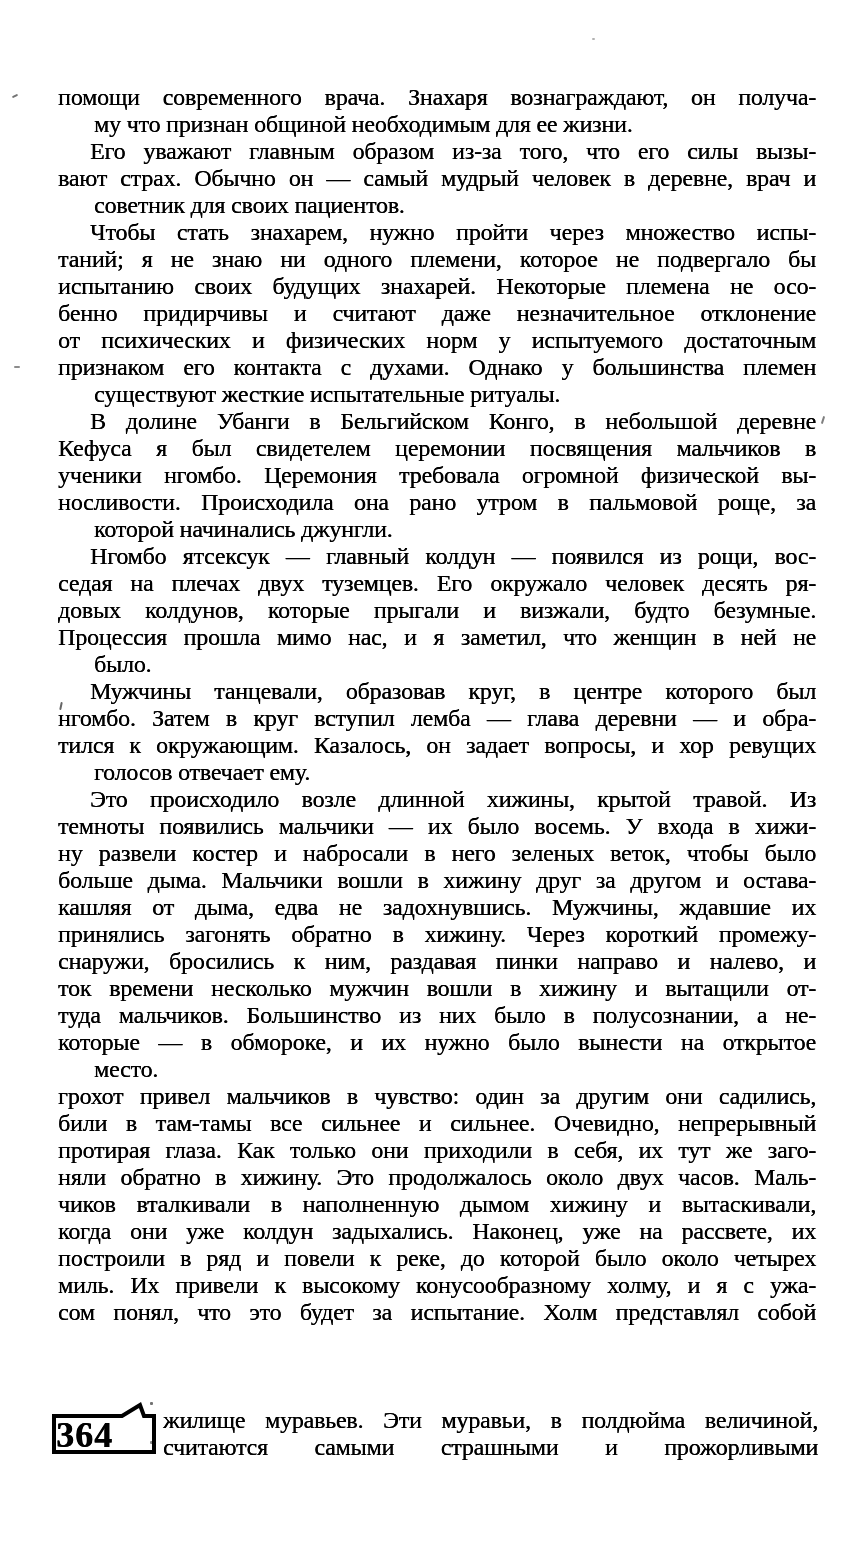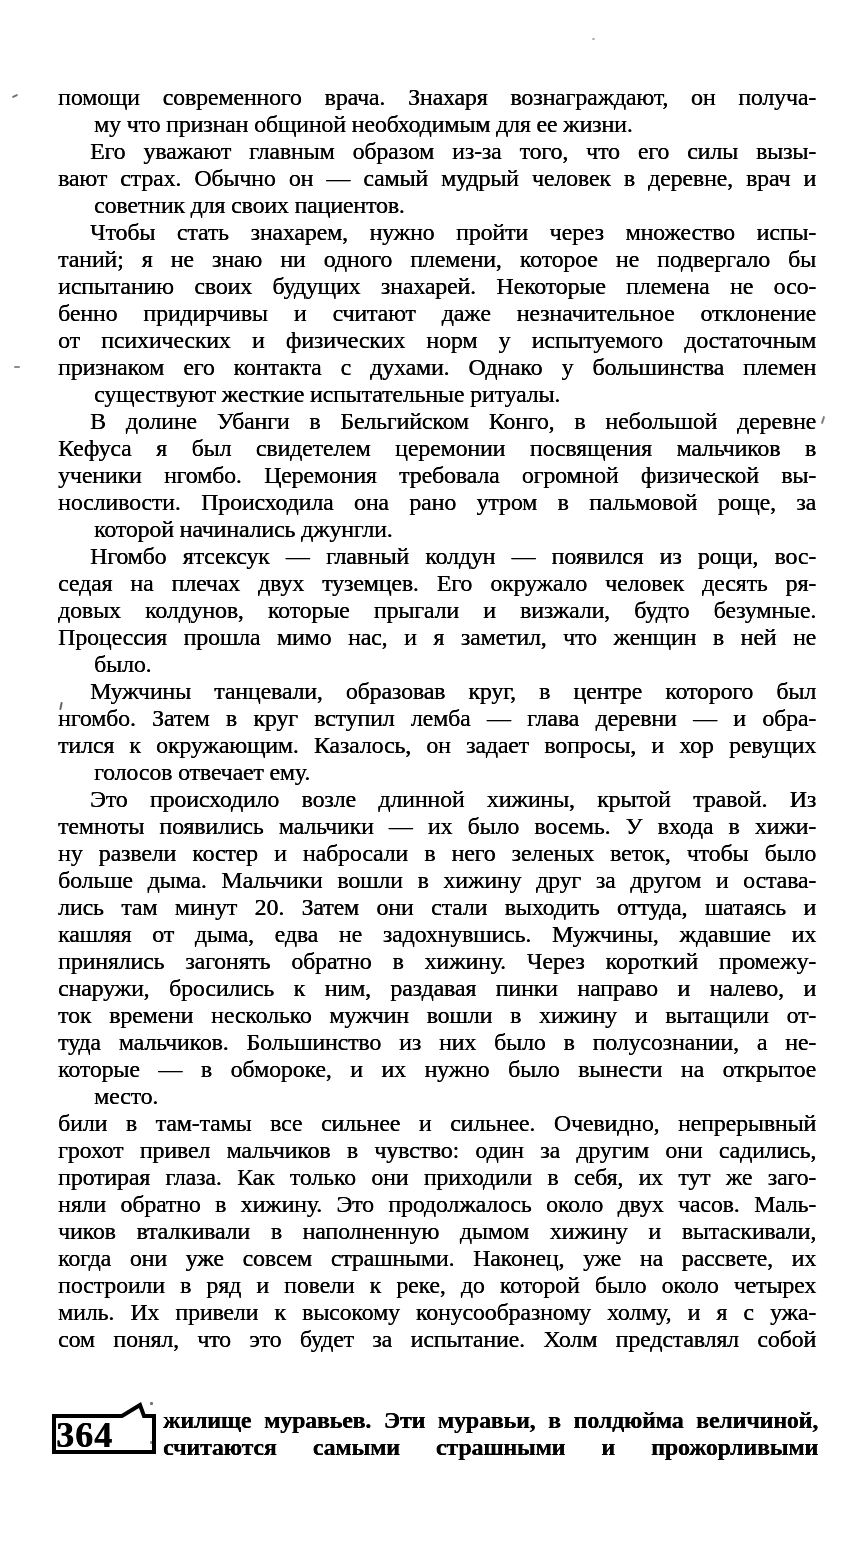--- a/index.html
+++ b/index.html
@@ -26,21 +26,21 @@
     height:27px;
     text-align:justify;
     text-align-last:justify;
     white-space:normal;
   }
   .line.lastline{text-align-last:left;margin-left:36px;}
   .line.indent{text-indent:32px;}
   .footer-lines{
     position:absolute;
     left:163px;top:1407px;width:655px;
-    font-size:24px;font-weight:700;line-height:27px;
+    font-size:24px;font-weight:400;line-height:27px;
     letter-spacing:-0.2px;
     text-shadow:0.3px 0 0 currentColor;
   }
   .footer-lines .line{text-align-last:justify;}
   .pagenum-box{
     position:absolute;
     left:50px;top:1402px;
     width:112px;height:54px;
   }
   .pagenum-box svg{position:absolute;left:0;top:0;}
@@ -98,36 +98,35 @@
         <div class="line indent">Мужчины танцевали, образовав круг, в центре которого был</div>
         <div class="line">нгомбо. Затем в круг вступил лемба — глава деревни — и обра-</div>
         <div class="line">тился к окружающим. Казалось, он задает вопросы, и хор ревущих</div>
         <div class="line lastline">голосов отвечает ему.</div>
       </div>
       <div class="para">
         <div class="line indent">Это происходило возле длинной хижины, крытой травой. Из</div>
         <div class="line">темноты появились мальчики — их было восемь. У входа в хижи-</div>
         <div class="line">ну развели костер и набросали в него зеленых веток, чтобы было</div>
         <div class="line">больше дыма. Мальчики вошли в хижину друг за другом и остава-</div>
-        <div class="line">лись там минут 20. Затем они стали выходить оттуда, шатаясь и</div>
         <div class="line">кашляя от дыма, едва не задохнувшись. Мужчины, ждавшие их</div>
         <div class="line">принялись загонять обратно в хижину. Через короткий промежу-</div>
         <div class="line">снаружи, бросились к ним, раздавая пинки направо и налево, и</div>
         <div class="line">ток времени несколько мужчин вошли в хижину и вытащили от-</div>
         <div class="line">туда мальчиков. Большинство из них было в полусознании, а не-</div>
         <div class="line">которые — в обмороке, и их нужно было вынести на открытое</div>
         <div class="line lastline">место.</div>
       </div>
       <div class="para">
+        <div class="line">грохот привел мальчиков в чувство: один за другим они садились,</div>
         <div class="line">били в там-тамы все сильнее и сильнее. Очевидно, непрерывный</div>
-        <div class="line">грохот привел мальчиков в чувство: один за другим они садились,</div>
         <div class="line">протирая глаза. Как только они приходили в себя, их тут же заго-</div>
         <div class="line">няли обратно в хижину. Это продолжалось около двух часов. Маль-</div>
         <div class="line">чиков вталкивали в наполненную дымом хижину и вытаскивали,</div>
-        <div class="line">когда они уже совсем страшными. Наконец, уже на рассвете, их</div>
+        <div class="line">когда они уже колдун задыхались. Наконец, уже на рассвете, их</div>
         <div class="line">построили в ряд и повели к реке, до которой было около четырех</div>
         <div class="line">миль. Их привели к высокому конусообразному холму, и я с ужа-</div>
         <div class="line">сом понял, что это будет за испытание. Холм представлял собой</div>
       </div>
     </div>
 
   <div class="pagenum-box">
     <svg width="112" height="54" viewBox="0 0 112 54">
       <path d="M4 14 H72 L90 3 L94 14 H104 V50 H4 Z" fill="#ffffff" stroke="#000000" stroke-width="4" stroke-linejoin="miter"></path>
     </svg>

